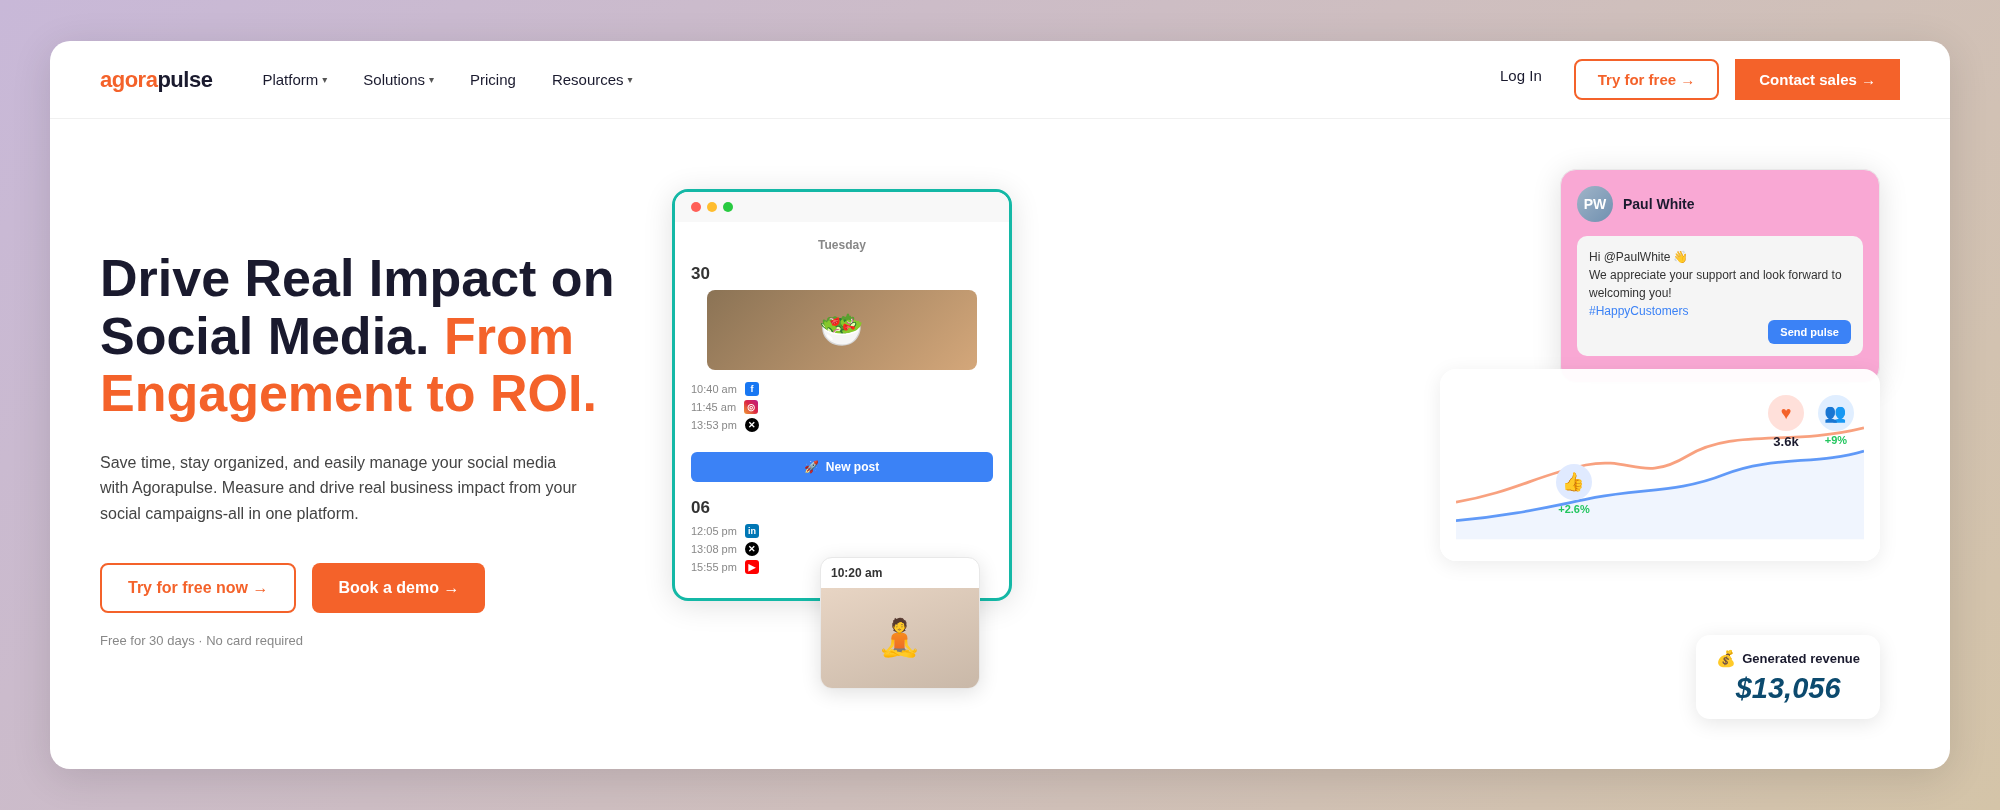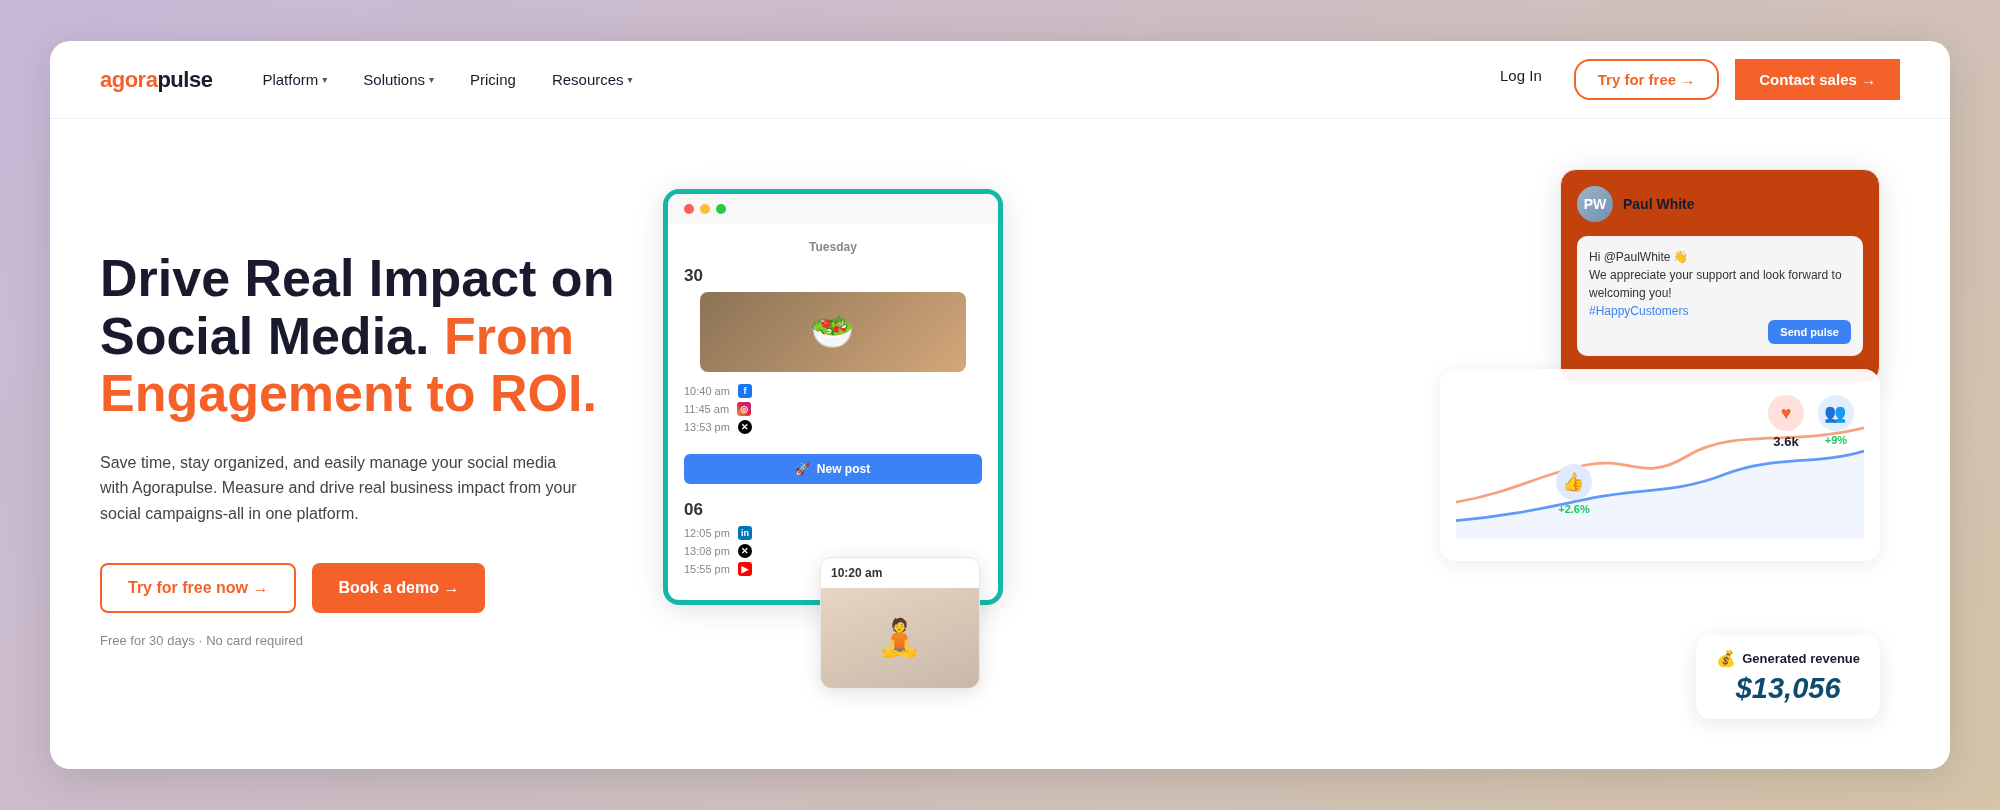--- a/index.html
+++ b/index.html
@@ -78,21 +78,21 @@
       font-weight: 500;
       color: #1a1a2e;
       cursor: pointer;
       padding: 8px 16px;
     }
     .btn-outline {
       border: 2px solid #f4622a;
       color: #f4622a;
       background: transparent;
       padding: 10px 22px;
-      border-radius: 16px;
+      border-radius: 8px;
       font-size: 15px;
       font-weight: 600;
       cursor: pointer;
       display: flex;
       align-items: center;
       gap: 8px;
       white-space: nowrap;
     }
     .btn-filled {
       background: #f4622a;
@@ -173,28 +173,28 @@
     }
     
     .hero-right {
       flex: 1;
       position: relative;
       height: 560px;
     }
     
     .panel-calendar {
       position: absolute;
-      left: 3px;
+      left: 12px;
       top: 20px;
       width: 340px;
       background: #fff;
       border-radius: 16px;
       box-shadow: 0 4px 30px rgba(0,0,0,0.12);
       overflow: hidden;
-      border: 5px solid #14b8a6;
+      border: 3px solid #14b8a6;
     }
     .panel-cal-header {
       background: #f8f8f8;
       padding: 10px 16px;
       display: flex;
       gap: 6px;
       align-items: center;
     }
     .dot { width: 10px; height: 10px; border-radius: 50%; }
     .dot-red { background: #ff5f57; }
@@ -267,21 +267,21 @@
       align-items: center;
       justify-content: center;
     }
     .food-emoji { font-size: 36px; }
     
     .panel-inbox {
       position: absolute;
       right: 20px;
       top: 0;
       width: 320px;
-      background: #c2410c;
+      background: #f9a8d4;
       border-radius: 16px;
       box-shadow: 0 4px 30px rgba(0,0,0,0.12);
       padding: 16px;
       border: 1px solid #e8e8e8;
     }
     .inbox-user {
       display: flex;
       align-items: center;
       gap: 10px;
       margin-bottom: 14px;

